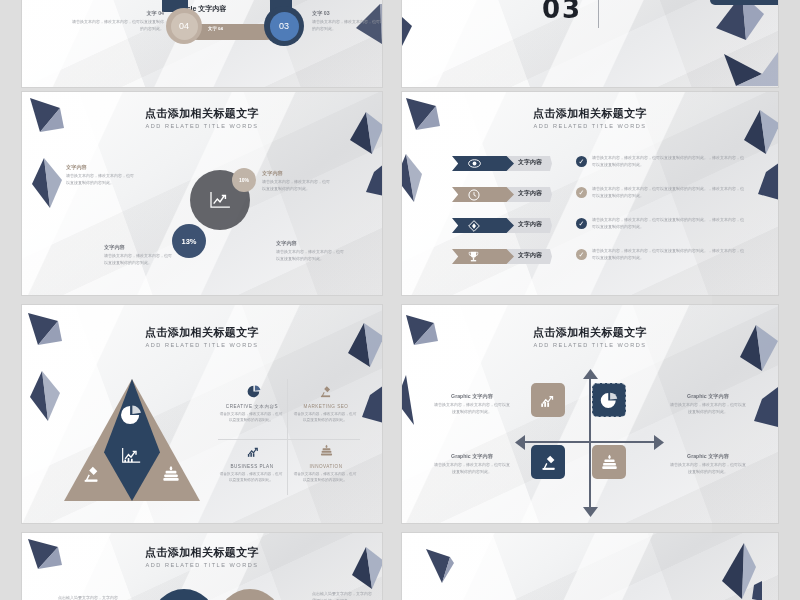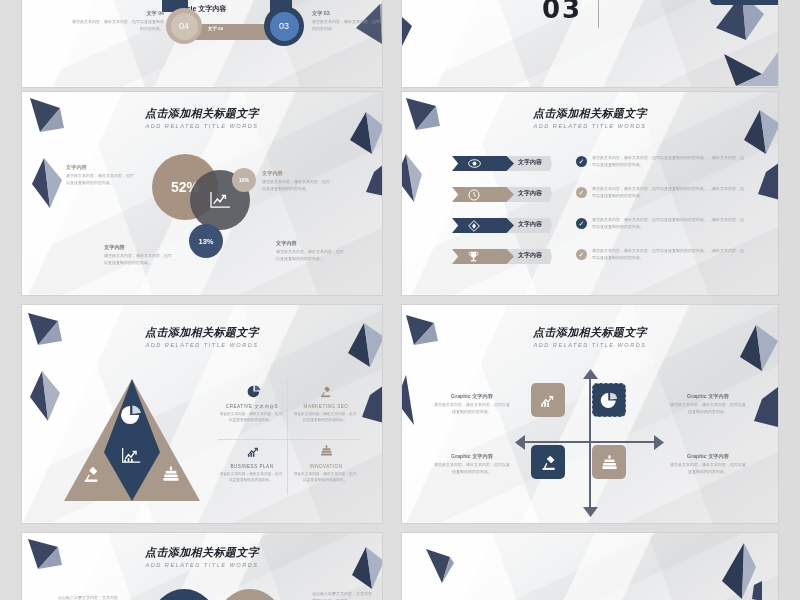--- a/index.html
+++ b/index.html
@@ -18,21 +18,21 @@
   .slide::before{ 
     content:""; position:absolute; inset:0; pointer-events:none;
     background:
       linear-gradient(115deg, rgba(255,255,255,.85) 0 22%, rgba(0,0,0,0) 22.3% 46%, rgba(255,255,255,.6) 46.3% 60%, rgba(0,0,0,0) 60.3%),
       linear-gradient(-25deg, rgba(0,0,0,.035) 0 18%, rgba(0,0,0,0) 18.2% 40%, rgba(0,0,0,.028) 40.2% 55%, rgba(0,0,0,0) 55.2%),
       linear-gradient(70deg, rgba(255,255,255,.7) 0 30%, rgba(0,0,0,0) 30.2% 68%, rgba(0,0,0,.03) 68.2%);
   }
   .deco{ position:absolute; pointer-events:none; }
 
   
-  .head{ position:absolute; left:0; right:0; text-align:center;font-style:italic; }
+  .head{ position:absolute; left:0; right:0; text-align:center; }
   .h-cn{ font-size:11px; font-weight:700; color:#20242c; letter-spacing:.4px;
          font-family:"DejaVu Sans",sans-serif; }
   .h-en{ font-size:5.6px; color:#8d9096; letter-spacing:1.5px; margin-top:2px; }
 
   .blk-t{ font-size:5.2px; color:#9b8b7c; margin-bottom:2px; font-weight:700; }
   .blk-t.d{ color:#6f727a; }
   .blk-b{ font-size:4px; color:#9a9da3; line-height:1.65; }
 
   
   .cyc-title{ position:absolute; font-size:7px; font-weight:700; color:#2b2f37; }
@@ -138,34 +138,31 @@
       <polygon points="22,4 6,32 28,46" fill="#2f3a55"></polygon>
       <polygon points="22,4 28,46 40,18" fill="#99a2ba" opacity=".8"></polygon>
       <polygon points="30,64 40,56 40,88 22,84" fill="#394563"></polygon>
     </svg>
 
     <div class="head" style="top:14px;">
       <div class="h-cn">点击添加相关标题文字</div>
       <div class="h-en">ADD RELATED TITLE WORDS</div>
     </div>
 
-    <div class="bub" style="left:130px;top:62px;width:66px;height:66px;background:#a89383;font-size:14px;">
-      <span>52%</span>
-    </div>
     <div class="bub" style="left:168px;top:78px;width:60px;height:60px;background:rgba(78,80,85,.88);">
       <svg width="22" height="18" viewBox="0 0 24 20">
         <path d="M2 1v17h21" stroke="#fff" stroke-width="1.4" fill="none"></path>
         <path d="M5 14l4-5 3 3 5-7" stroke="#fff" stroke-width="1.6" fill="none"></path>
         <path d="M14 5h4v4" stroke="#fff" stroke-width="1.6" fill="none"></path>
       </svg>
     </div>
     <div class="bub" style="left:210px;top:76px;width:24px;height:24px;background:#c0b4a8;font-size:5px;">
       <span>10%</span>
     </div>
-    <div class="bub" style="left:167px;top:132px;width:34px;height:34px;background:#3d5272;font-size:7.5px;">
+    <div class="bub" style="left:150px;top:132px;width:34px;height:34px;background:#3d5272;font-size:7.5px;">
       <span>13%</span>
     </div>
 
     <div style="position:absolute;left:44px;top:72px;width:68px;">
       <div class="blk-t">文字内容</div>
       <div class="blk-b">请替换文本内容，修改文本内容，也可以直接复制你的内容到此。</div>
     </div>
     <div style="position:absolute;left:240px;top:78px;width:68px;">
       <div class="blk-t">文字内容</div>
       <div class="blk-b">请替换文本内容，修改文本内容，也可以直接复制你的内容到此。</div>

